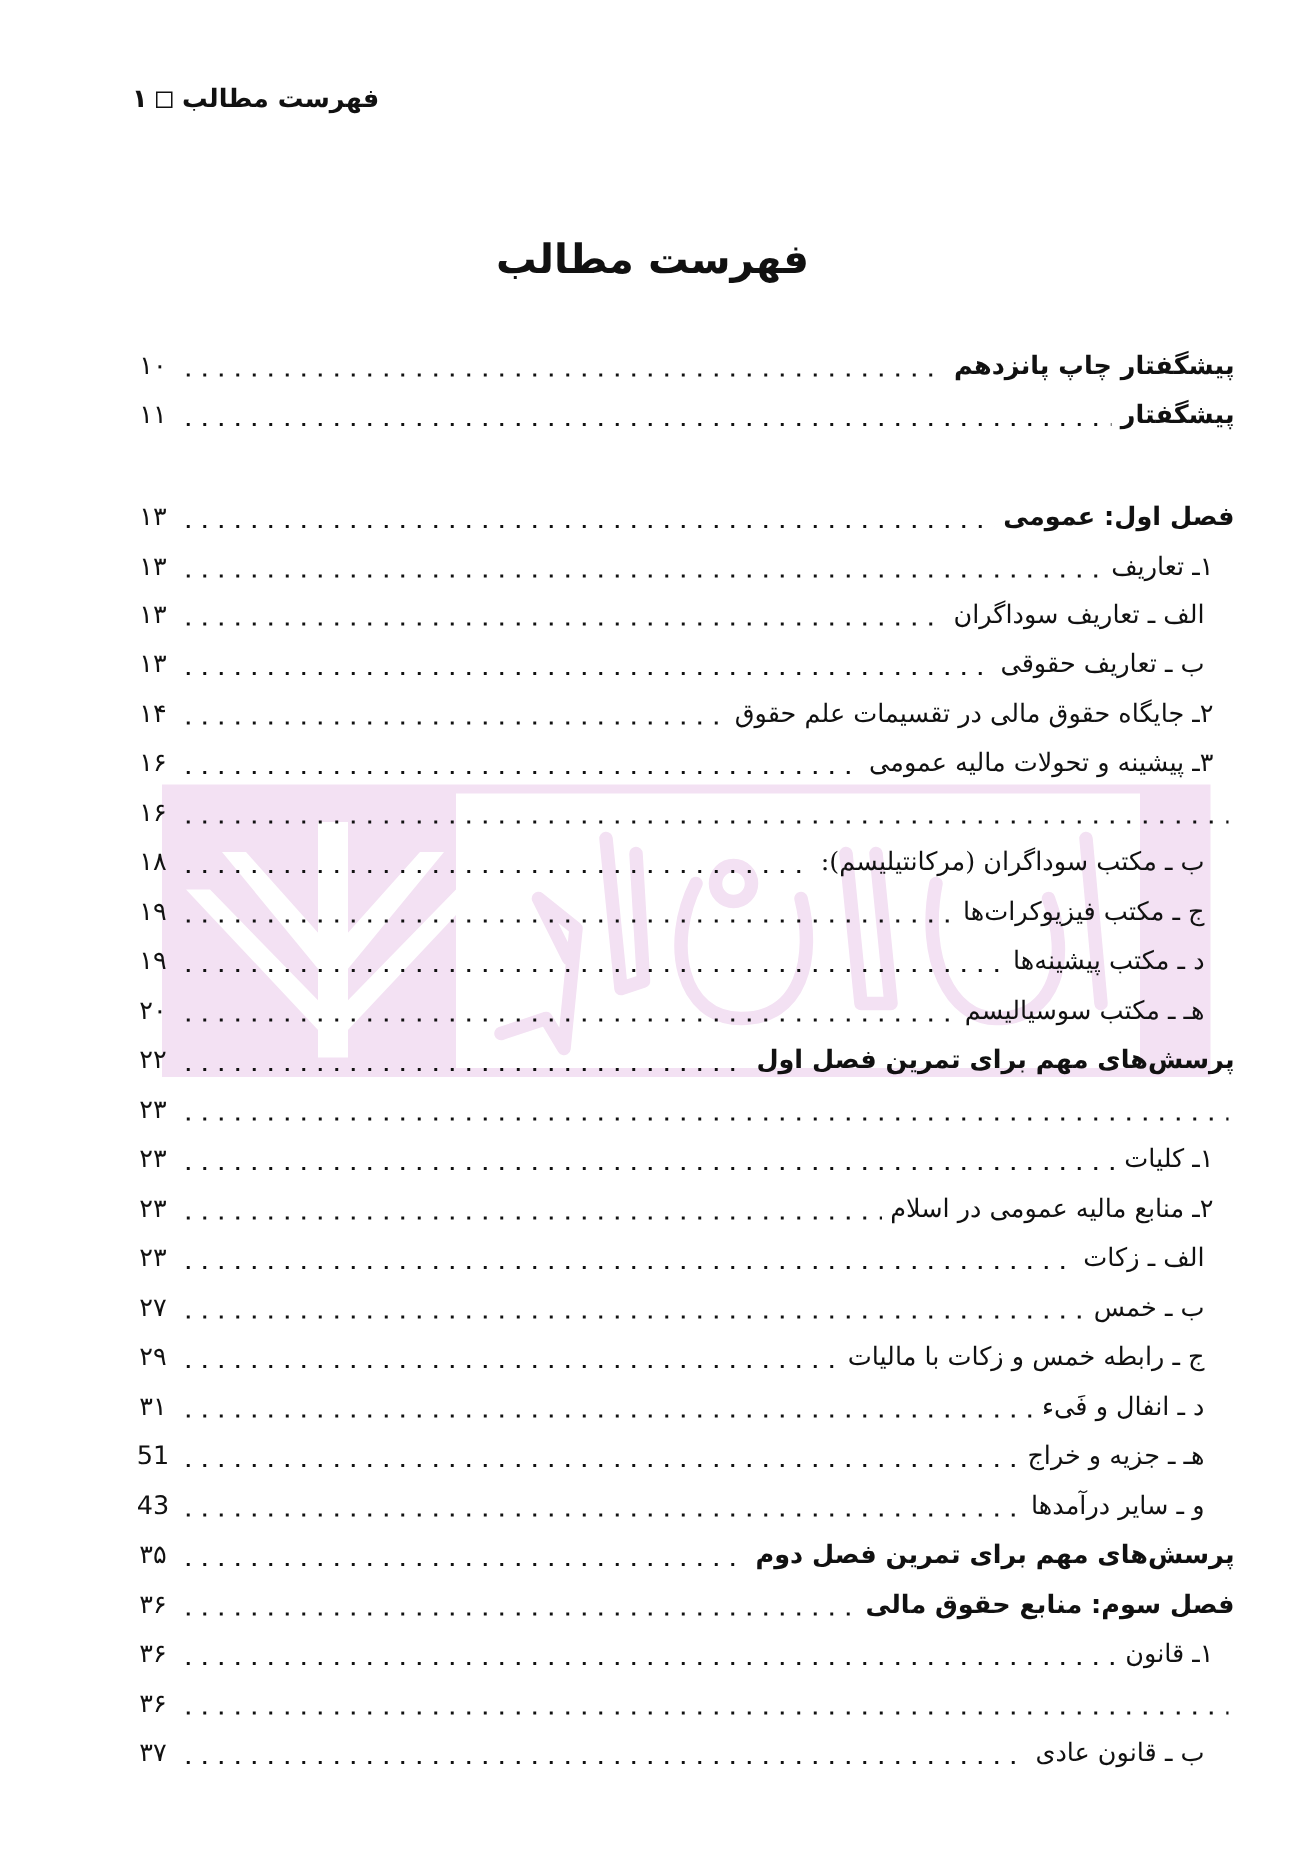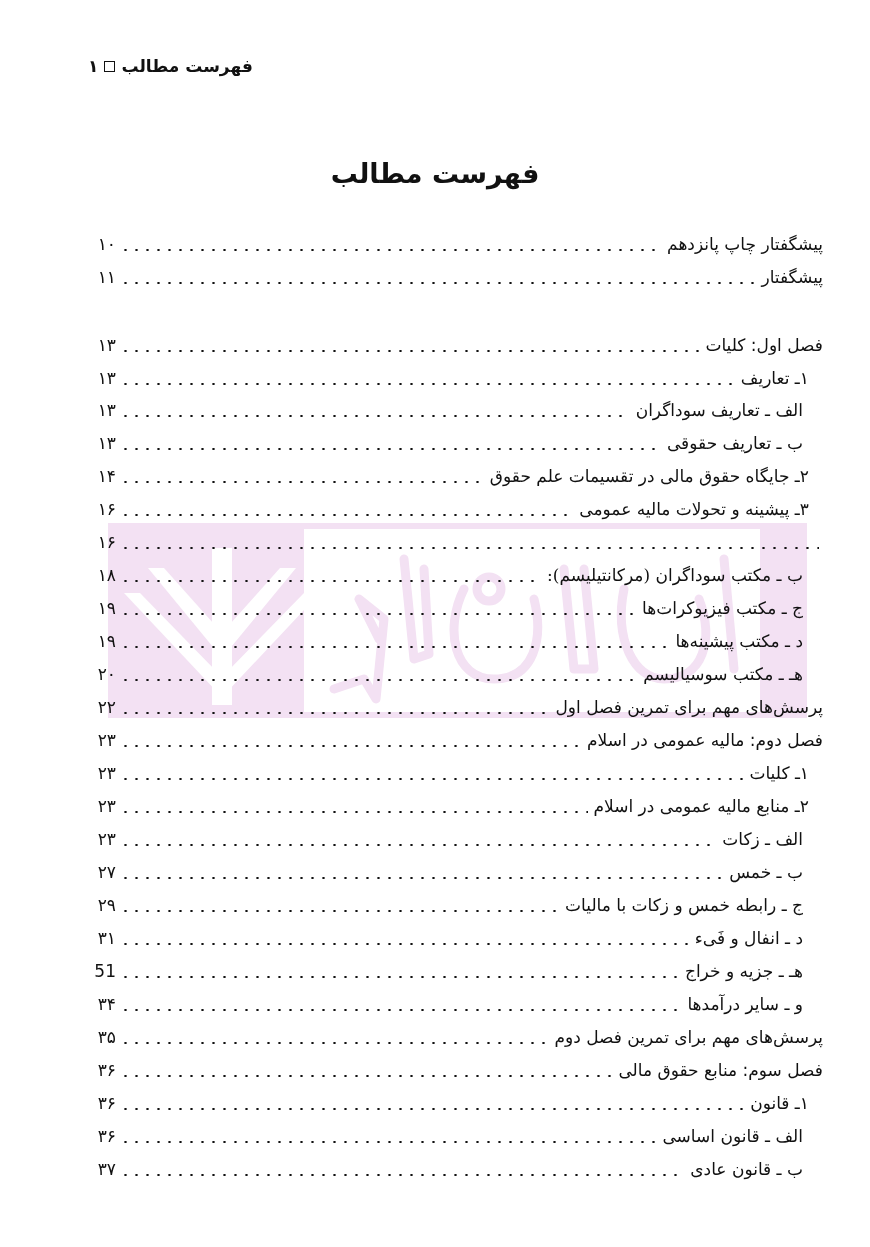--- a/index.html
+++ b/index.html
@@ -20,22 +20,22 @@
   .wm .inner { position:absolute; left:196px; top:6px; width:456px; height:183px; background:#ffffff; }
   .wm svg { position:absolute; left:0; top:0; }
 
   .toc { position:absolute; left:0; top:0; width:870px; height:1247px; z-index:1; }
   .row { position:absolute; left:88px; width:735px; height:30px; direction:rtl;
          display:flex; align-items:flex-end; font-size:17px; line-height:30px; }
   .row .label { white-space:nowrap; padding-left:2px; }
   .row .leader { flex:1; margin:0 4px 8px 4px; height:2px;
          background-image:radial-gradient(circle, #111 1px, transparent 1.3px);
          background-size:11px 2px; background-repeat:repeat-x; background-position:left center; }
-  .row .page { white-space:nowrap; min-width:28px; text-align:right; font-family:"DejaVu Sans", sans-serif; }
-  .row.bold .label { font-weight:normal; }
+  .row .page { white-space:nowrap; min-width:28px; text-align:center; font-family:"DejaVu Sans", sans-serif; }
+  .row.bold .label { font-weight:bold; }
   .row.sub .label { padding-right:14px; font-family:"DejaVu Serif", serif; }
   .row.sub2 .label { padding-right:20px; font-family:"DejaVu Serif", serif; }
 </style>
 </head>
 <body>
 
 <div class="running-head">
   <div class="rh-inner">
     <span>فهرست مطالب</span>
     <span class="rh-box"></span>
@@ -76,21 +76,21 @@
       <span class="label">پیشگفتار چاپ پانزدهم</span>
       <span class="leader"></span>
       <span class="page">۱۰</span>
     </div>
     <div class="row bold" style="top: 262px;">
       <span class="label">پیشگفتار</span>
       <span class="leader"></span>
       <span class="page">۱۱</span>
     </div>
     <div class="row bold" style="top: 330px;">
-      <span class="label">فصل اول: کلیات</span>
+      <span class="label">فصل اول: عمومی</span>
       <span class="leader"></span>
       <span class="page">۱۳</span>
     </div>
     <div class="row sub" style="top: 363px;">
       <span class="label">۱ـ تعاریف</span>
       <span class="leader"></span>
       <span class="page">۱۳</span>
     </div>
     <div class="row sub2" style="top: 395px;">
       <span class="label">الف ـ تعاریف سوداگران</span>
@@ -135,21 +135,20 @@
       <span class="label">هـ ـ مکتب سوسیالیسم</span>
       <span class="leader"></span>
       <span class="page">۲۰</span>
     </div>
     <div class="row bold" style="top: 692px;">
       <span class="label">پرسش‌های مهم برای تمرین فصل اول</span>
       <span class="leader"></span>
       <span class="page">۲۲</span>
     </div>
     <div class="row bold" style="top: 725px;">
-      <span class="label">فصل دوم: مالیه عمومی در اسلام</span>
       <span class="leader"></span>
       <span class="page">۲۳</span>
     </div>
     <div class="row sub" style="top: 758px;">
       <span class="label">۱ـ کلیات</span>
       <span class="leader"></span>
       <span class="page">۲۳</span>
     </div>
     <div class="row sub" style="top: 791px;">
       <span class="label">۲ـ منابع مالیه عمومی در اسلام</span>
@@ -177,39 +176,38 @@
       <span class="page">۳۱</span>
     </div>
     <div class="row sub2" style="top: 956px;">
       <span class="label">هـ ـ جزیه و خراج</span>
       <span class="leader"></span>
       <span class="page">51</span>
     </div>
     <div class="row sub2" style="top: 989px;">
       <span class="label">و ـ سایر درآمدها</span>
       <span class="leader"></span>
-      <span class="page">۳۴</span>
+      <span class="page">43</span>
     </div>
     <div class="row bold" style="top: 1022px;">
       <span class="label">پرسش‌های مهم برای تمرین فصل دوم</span>
       <span class="leader"></span>
       <span class="page">۳۵</span>
     </div>
     <div class="row bold" style="top: 1055px;">
       <span class="label">فصل سوم: منابع حقوق مالی</span>
       <span class="leader"></span>
       <span class="page">۳۶</span>
     </div>
     <div class="row sub" style="top: 1088px;">
       <span class="label">۱ـ قانون</span>
       <span class="leader"></span>
       <span class="page">۳۶</span>
     </div>
     <div class="row sub2" style="top: 1121px;">
-      <span class="label">الف ـ قانون اساسی</span>
       <span class="leader"></span>
       <span class="page">۳۶</span>
     </div>
     <div class="row sub2" style="top: 1154px;">
       <span class="label">ب ـ قانون عادی</span>
       <span class="leader"></span>
       <span class="page">۳۷</span>
     </div>
   </div>
 

